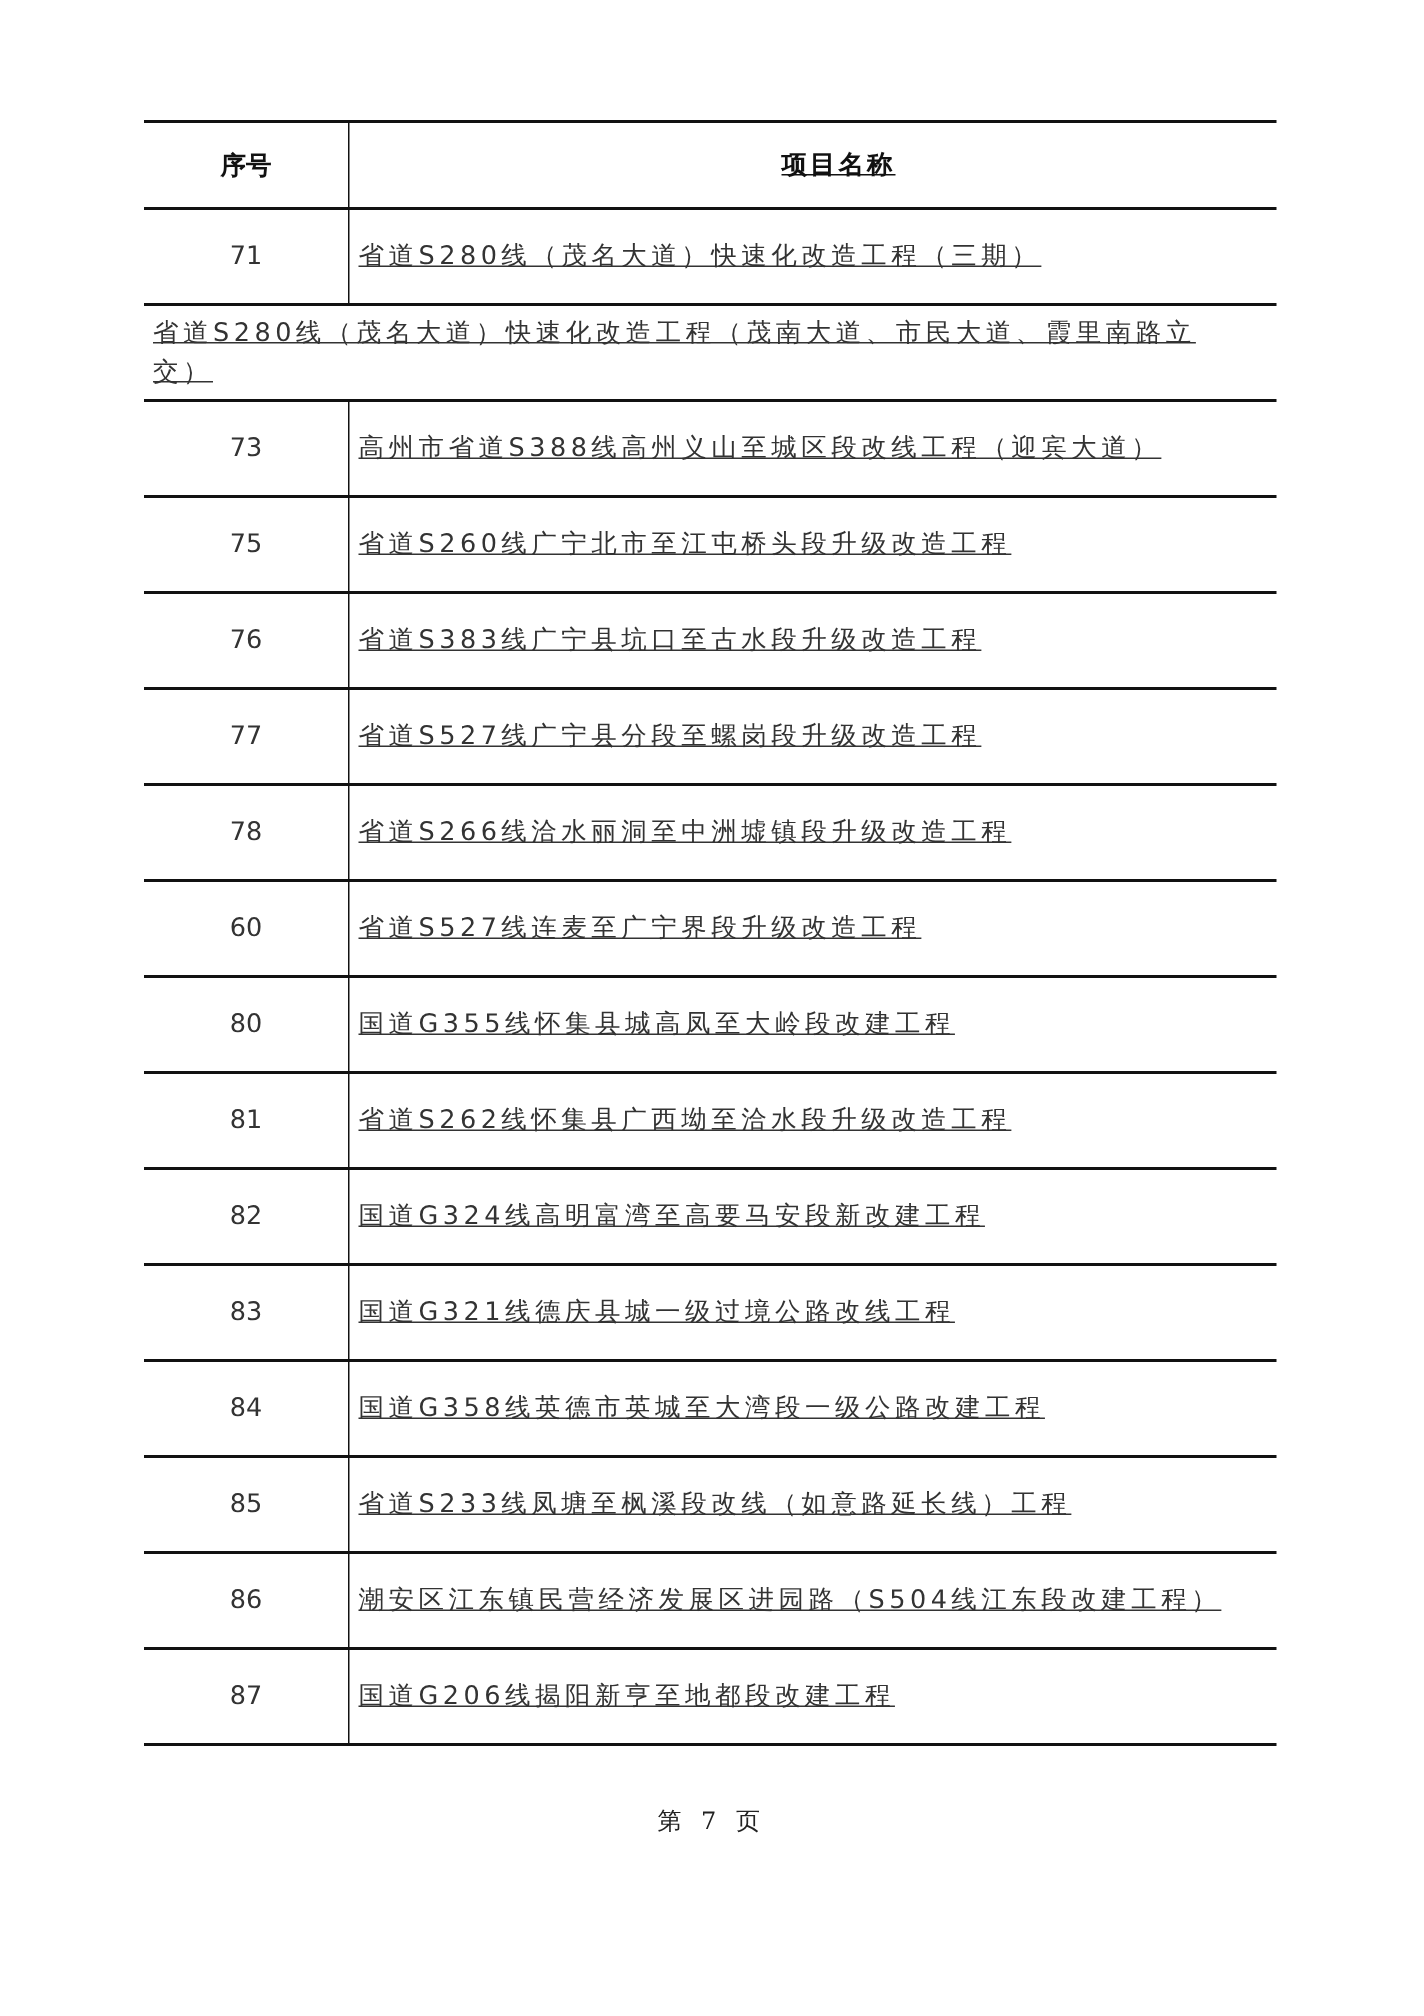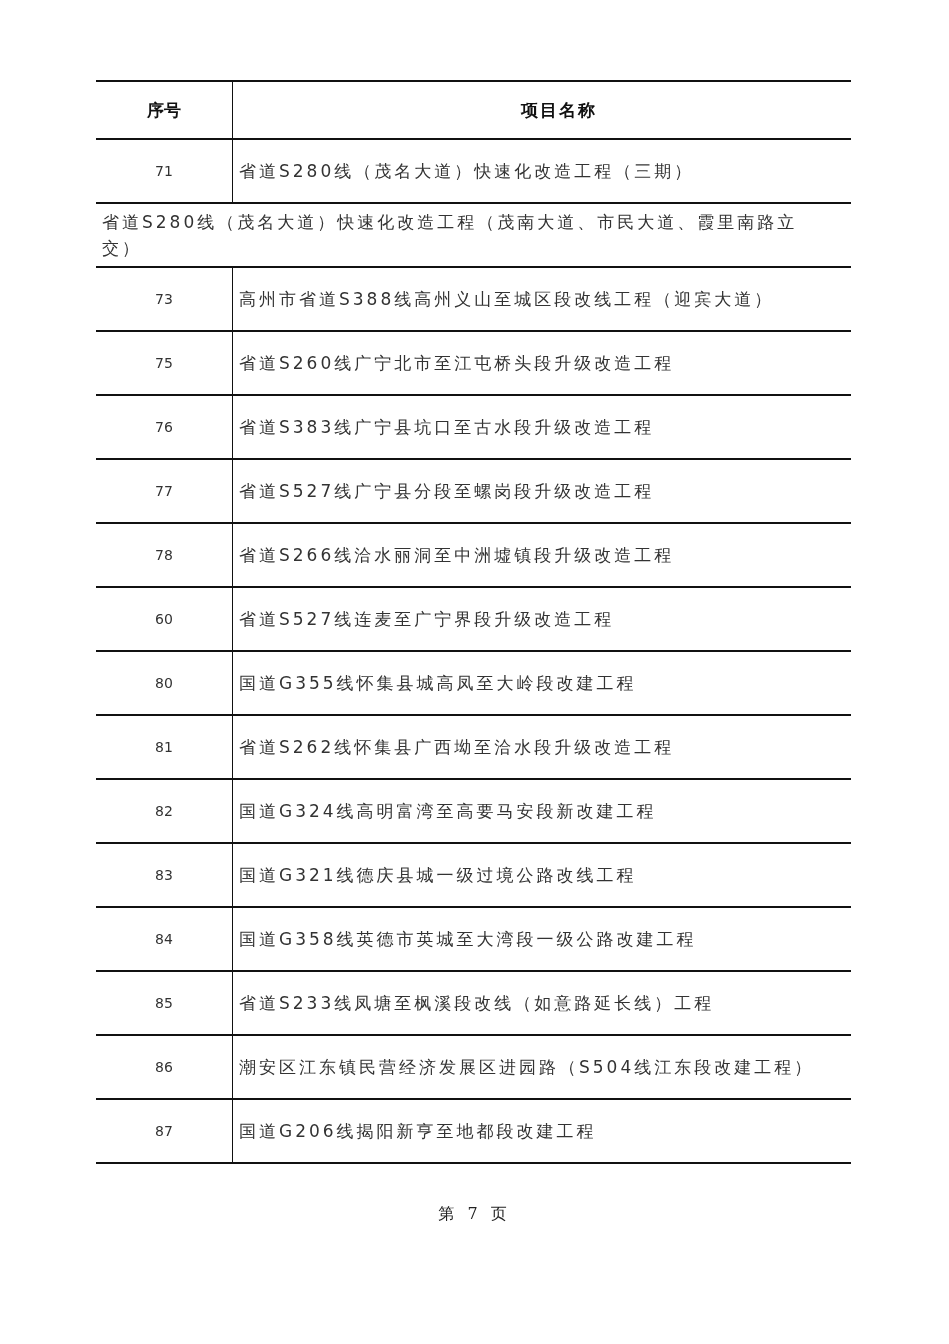--- a/index.html
+++ b/index.html
@@ -1,22 +1,22 @@
 <!DOCTYPE html>
 <html><head>
 <meta charset="utf-8">
 <style>
   html, body { margin: 0; padding: 0; background: #ffffff; }
   body { width: 949px; height: 1344px; position: relative; font-family: "DejaVu Sans", "Liberation Sans", sans-serif; color: #222; }
   .table { position: absolute; left: 96px; top: 80px; width: 755px; border-top: 2px solid #111; }
   .row { display: flex; border-bottom: 2px solid #111; box-sizing: border-box; }
   .row.header { height: 58px; gap: 48px; }
   .row.body { height: 64px; }
-  .cell-num { width: 137px; border-right: 1.5px solid #111; display: flex; align-items: center; justify-content: center; font-size: 14px; color: #333; box-sizing: border-box; }
-  .cell-name { flex: 1; display: flex; align-items: center; padding-left: 6px; padding-right: 14px; font-size: 17px; letter-spacing: 3px; color: #333; line-height: 26px; box-sizing: border-box; }
+  .cell-num { width: 137px; border-right: 1.5px solid #111; display: flex; align-items: center; justify-content: center; font-size: 17px; color: #333; box-sizing: border-box; }
+  .cell-name { flex: 1; display: flex; align-items: center; padding-left: 6px; padding-right: 14px; font-size: 17px; letter-spacing: 3px; color: #333; line-height: 26px; box-sizing: border-box; text-decoration: underline; }
   .header .cell-num, .header .cell-name { font-weight: bold; font-size: 17px; color: #111; }
   .header .cell-name { justify-content: center; padding-left: 0; letter-spacing: 2px; }
   .footer { position: absolute; top: 1204px; left: 0; width: 949px; text-align: center; font-family: "DejaVu Serif", "Liberation Serif", serif; font-size: 16px; color: #222; letter-spacing: 4px; }
 </style>
 </head>
 <body>
 
 <div class="table">
   <div class="row header">
     <div class="cell-num">序号</div>

